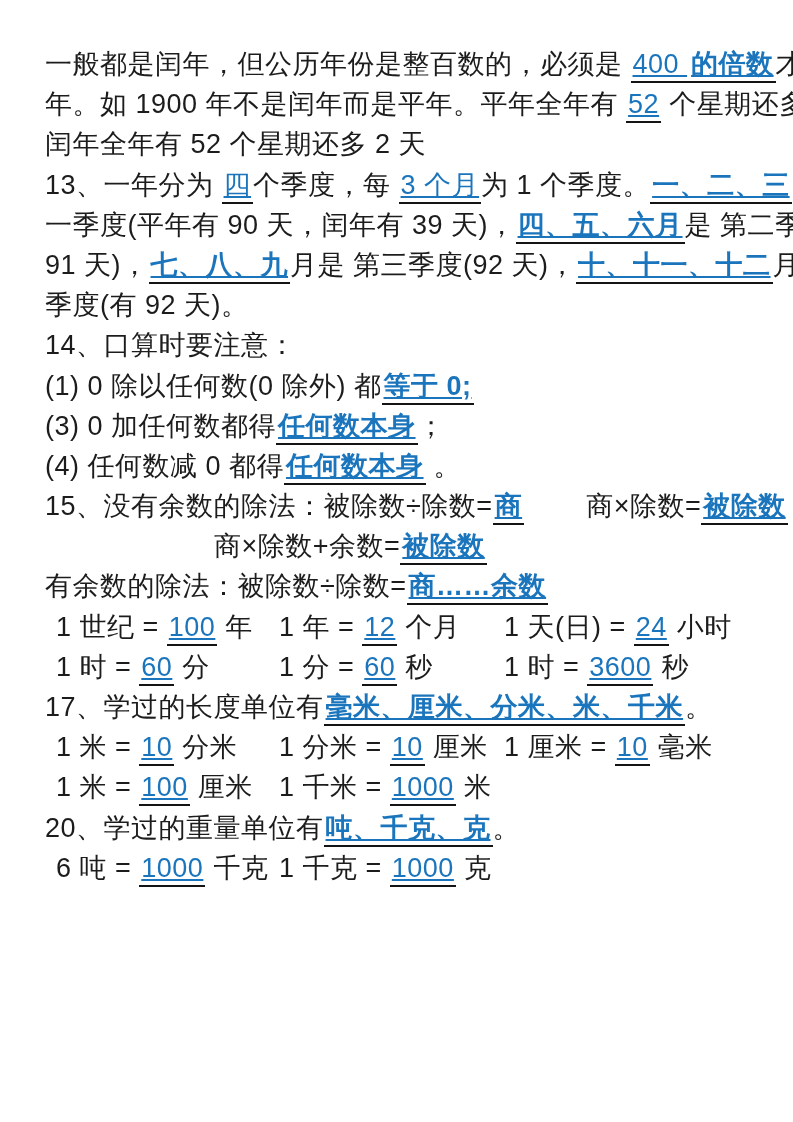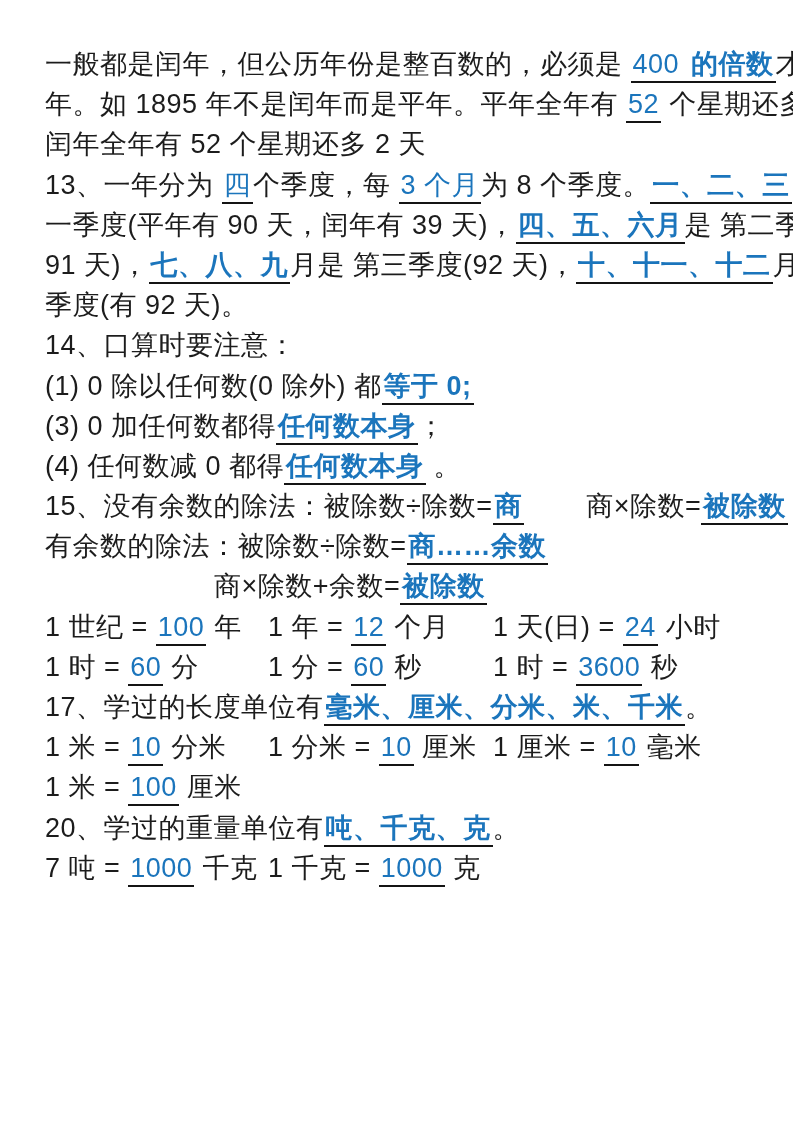--- a/index.html
+++ b/index.html
@@ -12,50 +12,51 @@
   }
   .doc{
     padding:44px 42px 0 45px;
     font-size:27px;color:var(--ink);
     letter-spacing:0.5px;
   }
   .line{
     height:40.2px;line-height:40.2px;white-space:pre;
   }
   .line.cols{
-    display:grid;grid-template-columns:223px 225px 1fr;height:40.2px;
+    display:grid;grid-template-columns:223px 225px 1fr;height:40.2px;margin-left:11px;
   }
   .seg{white-space:pre;}
   .s-k{color:var(--ink);}
   .s-a,.s-A{
     color:var(--blue);
     border-bottom:2.5px solid var(--rule);
     padding:0 2px 2px 2px;
+    text-decoration:underline;
   }
   .s-A{font-weight:bold;}
   .s-g{display:inline-block;border:none;}
 </style>
 </head>
 <body>
 
 <div class="doc">
     <div class="line"><span class="seg s-k">一般都是闰年，但公历年份是整百数的，必须是 </span><span class="seg s-a">400 </span><span class="seg s-A">的倍数</span><span class="seg s-k">才是闰</span></div>
-    <div class="line"><span class="seg s-k">年。如 1895 年不是闰年而是平年。平年全年有 </span><span class="seg s-a">52</span><span class="seg s-k"> 个星期还多 </span></div>
+    <div class="line"><span class="seg s-k">年。如 1900 年不是闰年而是平年。平年全年有 </span><span class="seg s-a">52</span><span class="seg s-k"> 个星期还多 </span></div>
     <div class="line"><span class="seg s-k">闰年全年有 52 个星期还多 2 天</span></div>
-    <div class="line"><span class="seg s-k">13、一年分为 </span><span class="seg s-a">四</span><span class="seg s-k">个季度，每 </span><span class="seg s-a">3 个月</span><span class="seg s-k">为 8 个季度。</span><span class="seg s-A">一、二、三</span><span class="seg s-k">月是 第</span></div>
+    <div class="line"><span class="seg s-k">13、一年分为 </span><span class="seg s-a">四</span><span class="seg s-k">个季度，每 </span><span class="seg s-a">3 个月</span><span class="seg s-k">为 1 个季度。</span><span class="seg s-A">一、二、三</span><span class="seg s-k">月是 第</span></div>
     <div class="line"><span class="seg s-k">一季度(平年有 90 天，闰年有 39 天)，</span><span class="seg s-A">四、五、六月</span><span class="seg s-k">是 第二季度(有</span></div>
     <div class="line"><span class="seg s-k">91 天)，</span><span class="seg s-A">七、八、九</span><span class="seg s-k">月是 第三季度(92 天)，</span><span class="seg s-A">十、十一、十二</span><span class="seg s-k">月是 第四</span></div>
     <div class="line"><span class="seg s-k">季度(有 92 天)。</span></div>
     <div class="line"><span class="seg s-k">14、口算时要注意：</span></div>
     <div class="line"><span class="seg s-k">(1) 0 除以任何数(0 除外) 都</span><span class="seg s-A">等于 0;</span></div>
     <div class="line"><span class="seg s-k">(3) 0 加任何数都得</span><span class="seg s-A">任何数本身</span><span class="seg s-k">；</span></div>
     <div class="line"><span class="seg s-k">(4) 任何数减 0 都得</span><span class="seg s-A">任何数本身</span><span class="seg s-k"> 。</span></div>
     <div class="line"><span class="seg s-k">15、没有余数的除法：被除数÷除数=</span><span class="seg s-A">商</span><span class="seg s-g" style="width: 62px;"></span><span class="seg s-k">商×除数=</span><span class="seg s-A">被除数</span></div>
+    <div class="line" style="padding-left: 169px;"><span class="seg s-k">商×除数+余数=</span><span class="seg s-A">被除数</span></div>
     <div class="line"><span class="seg s-k">有余数的除法：被除数÷除数=</span><span class="seg s-A">商……余数</span></div>
-    <div class="line" style="padding-left: 169px;"><span class="seg s-k">商×除数+余数=</span><span class="seg s-A">被除数</span></div>
     <div class="line cols"><span class="cell"><span class="seg s-k">1 世纪 = </span><span class="seg s-a">100</span><span class="seg s-k"> 年</span></span><span class="cell"><span class="seg s-k">1 年 = </span><span class="seg s-a">12</span><span class="seg s-k"> 个月</span></span><span class="cell"><span class="seg s-k">1 天(日) = </span><span class="seg s-a">24</span><span class="seg s-k"> 小时</span></span></div>
     <div class="line cols"><span class="cell"><span class="seg s-k">1 时 = </span><span class="seg s-a">60</span><span class="seg s-k"> 分</span></span><span class="cell"><span class="seg s-k">1 分 = </span><span class="seg s-a">60</span><span class="seg s-k"> 秒</span></span><span class="cell"><span class="seg s-k">1 时 = </span><span class="seg s-a">3600</span><span class="seg s-k"> 秒</span></span></div>
     <div class="line"><span class="seg s-k">17、学过的长度单位有</span><span class="seg s-A">毫米、厘米、分米、米、千米</span><span class="seg s-k">。</span></div>
     <div class="line cols"><span class="cell"><span class="seg s-k">1 米 = </span><span class="seg s-a">10</span><span class="seg s-k"> 分米</span></span><span class="cell"><span class="seg s-k">1 分米 = </span><span class="seg s-a">10</span><span class="seg s-k"> 厘米</span></span><span class="cell"><span class="seg s-k">1 厘米 = </span><span class="seg s-a">10</span><span class="seg s-k"> 毫米</span></span></div>
-    <div class="line cols"><span class="cell"><span class="seg s-k">1 米 = </span><span class="seg s-a">100</span><span class="seg s-k"> 厘米</span></span></div>
+    <div class="line cols"><span class="cell"><span class="seg s-k">1 米 = </span><span class="seg s-a">100</span><span class="seg s-k"> 厘米</span></span><span class="cell"><span class="seg s-k">1 千米 = </span><span class="seg s-a">1000</span><span class="seg s-k"> 米</span></span></div>
     <div class="line"><span class="seg s-k">20、学过的重量单位有</span><span class="seg s-A">吨、千克、克</span><span class="seg s-k">。</span></div>
-    <div class="line cols"><span class="cell"><span class="seg s-k">7 吨 = </span><span class="seg s-a">1000</span><span class="seg s-k"> 千克</span></span><span class="cell"><span class="seg s-k">1 千克 = </span><span class="seg s-a">1000</span><span class="seg s-k"> 克</span></span></div>
+    <div class="line cols"><span class="cell"><span class="seg s-k">6 吨 = </span><span class="seg s-a">1000</span><span class="seg s-k"> 千克</span></span><span class="cell"><span class="seg s-k">1 千克 = </span><span class="seg s-a">1000</span><span class="seg s-k"> 克</span></span></div>
   </div>
 
 </body></html>

